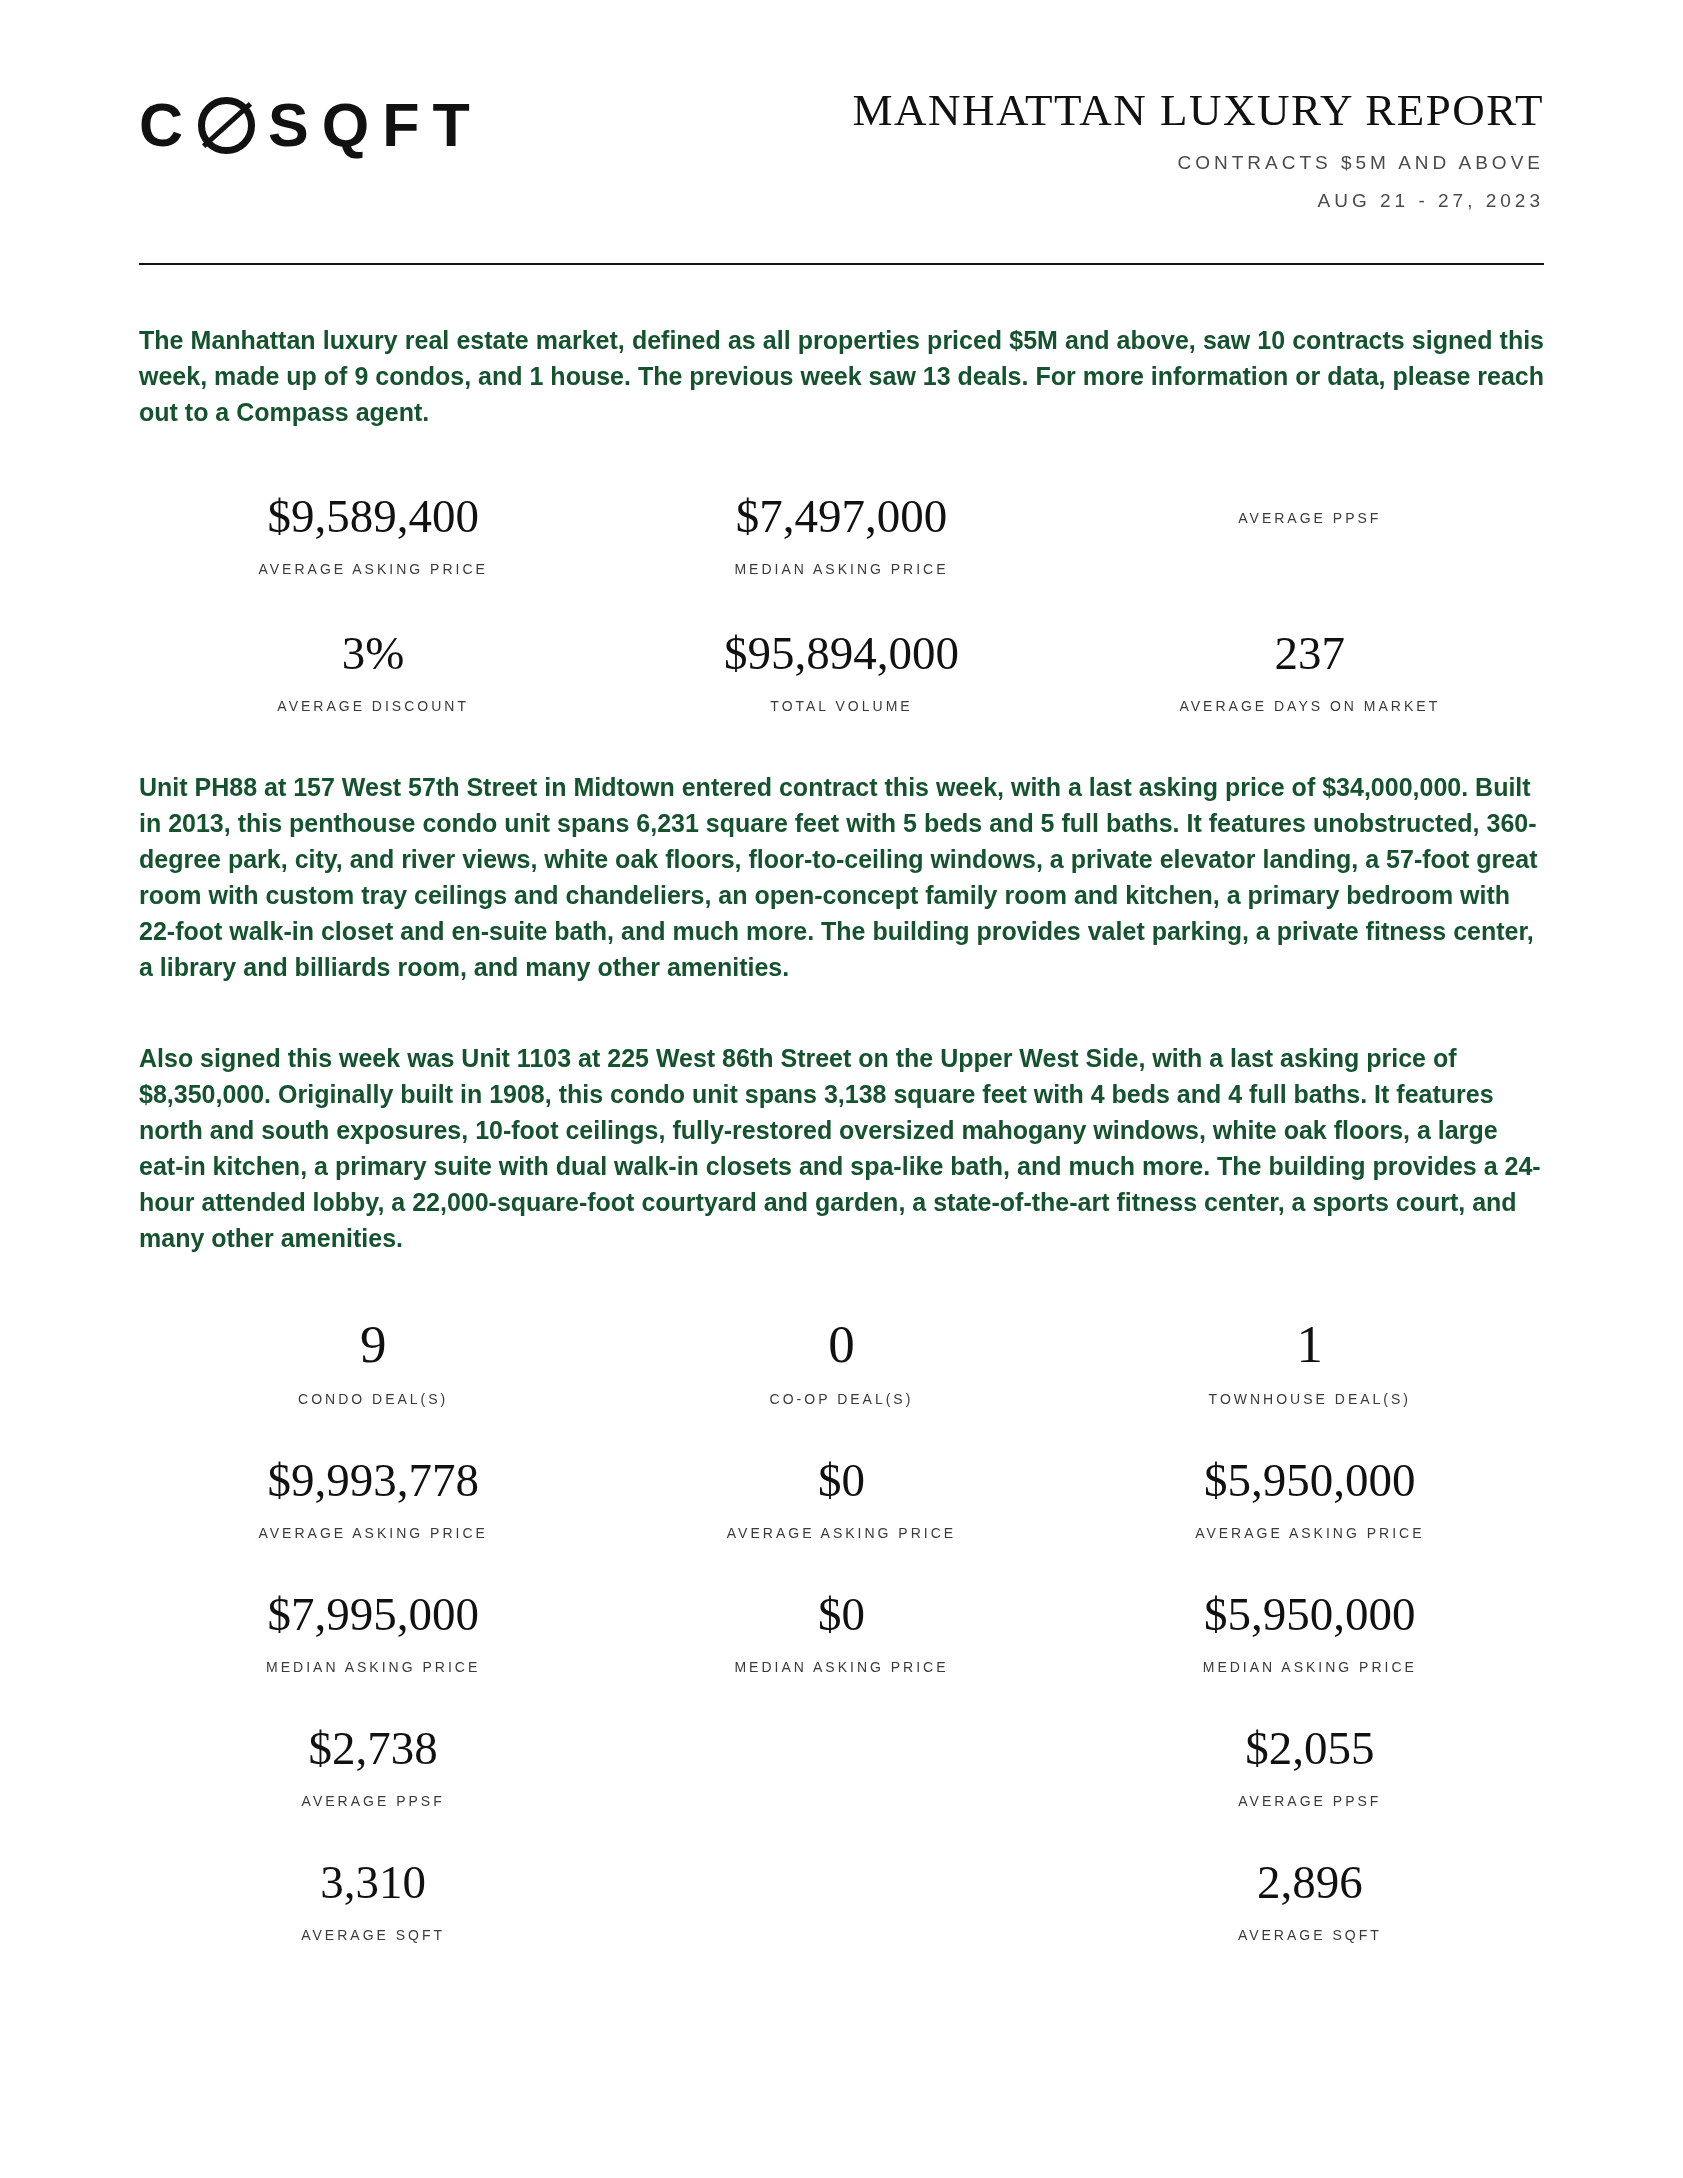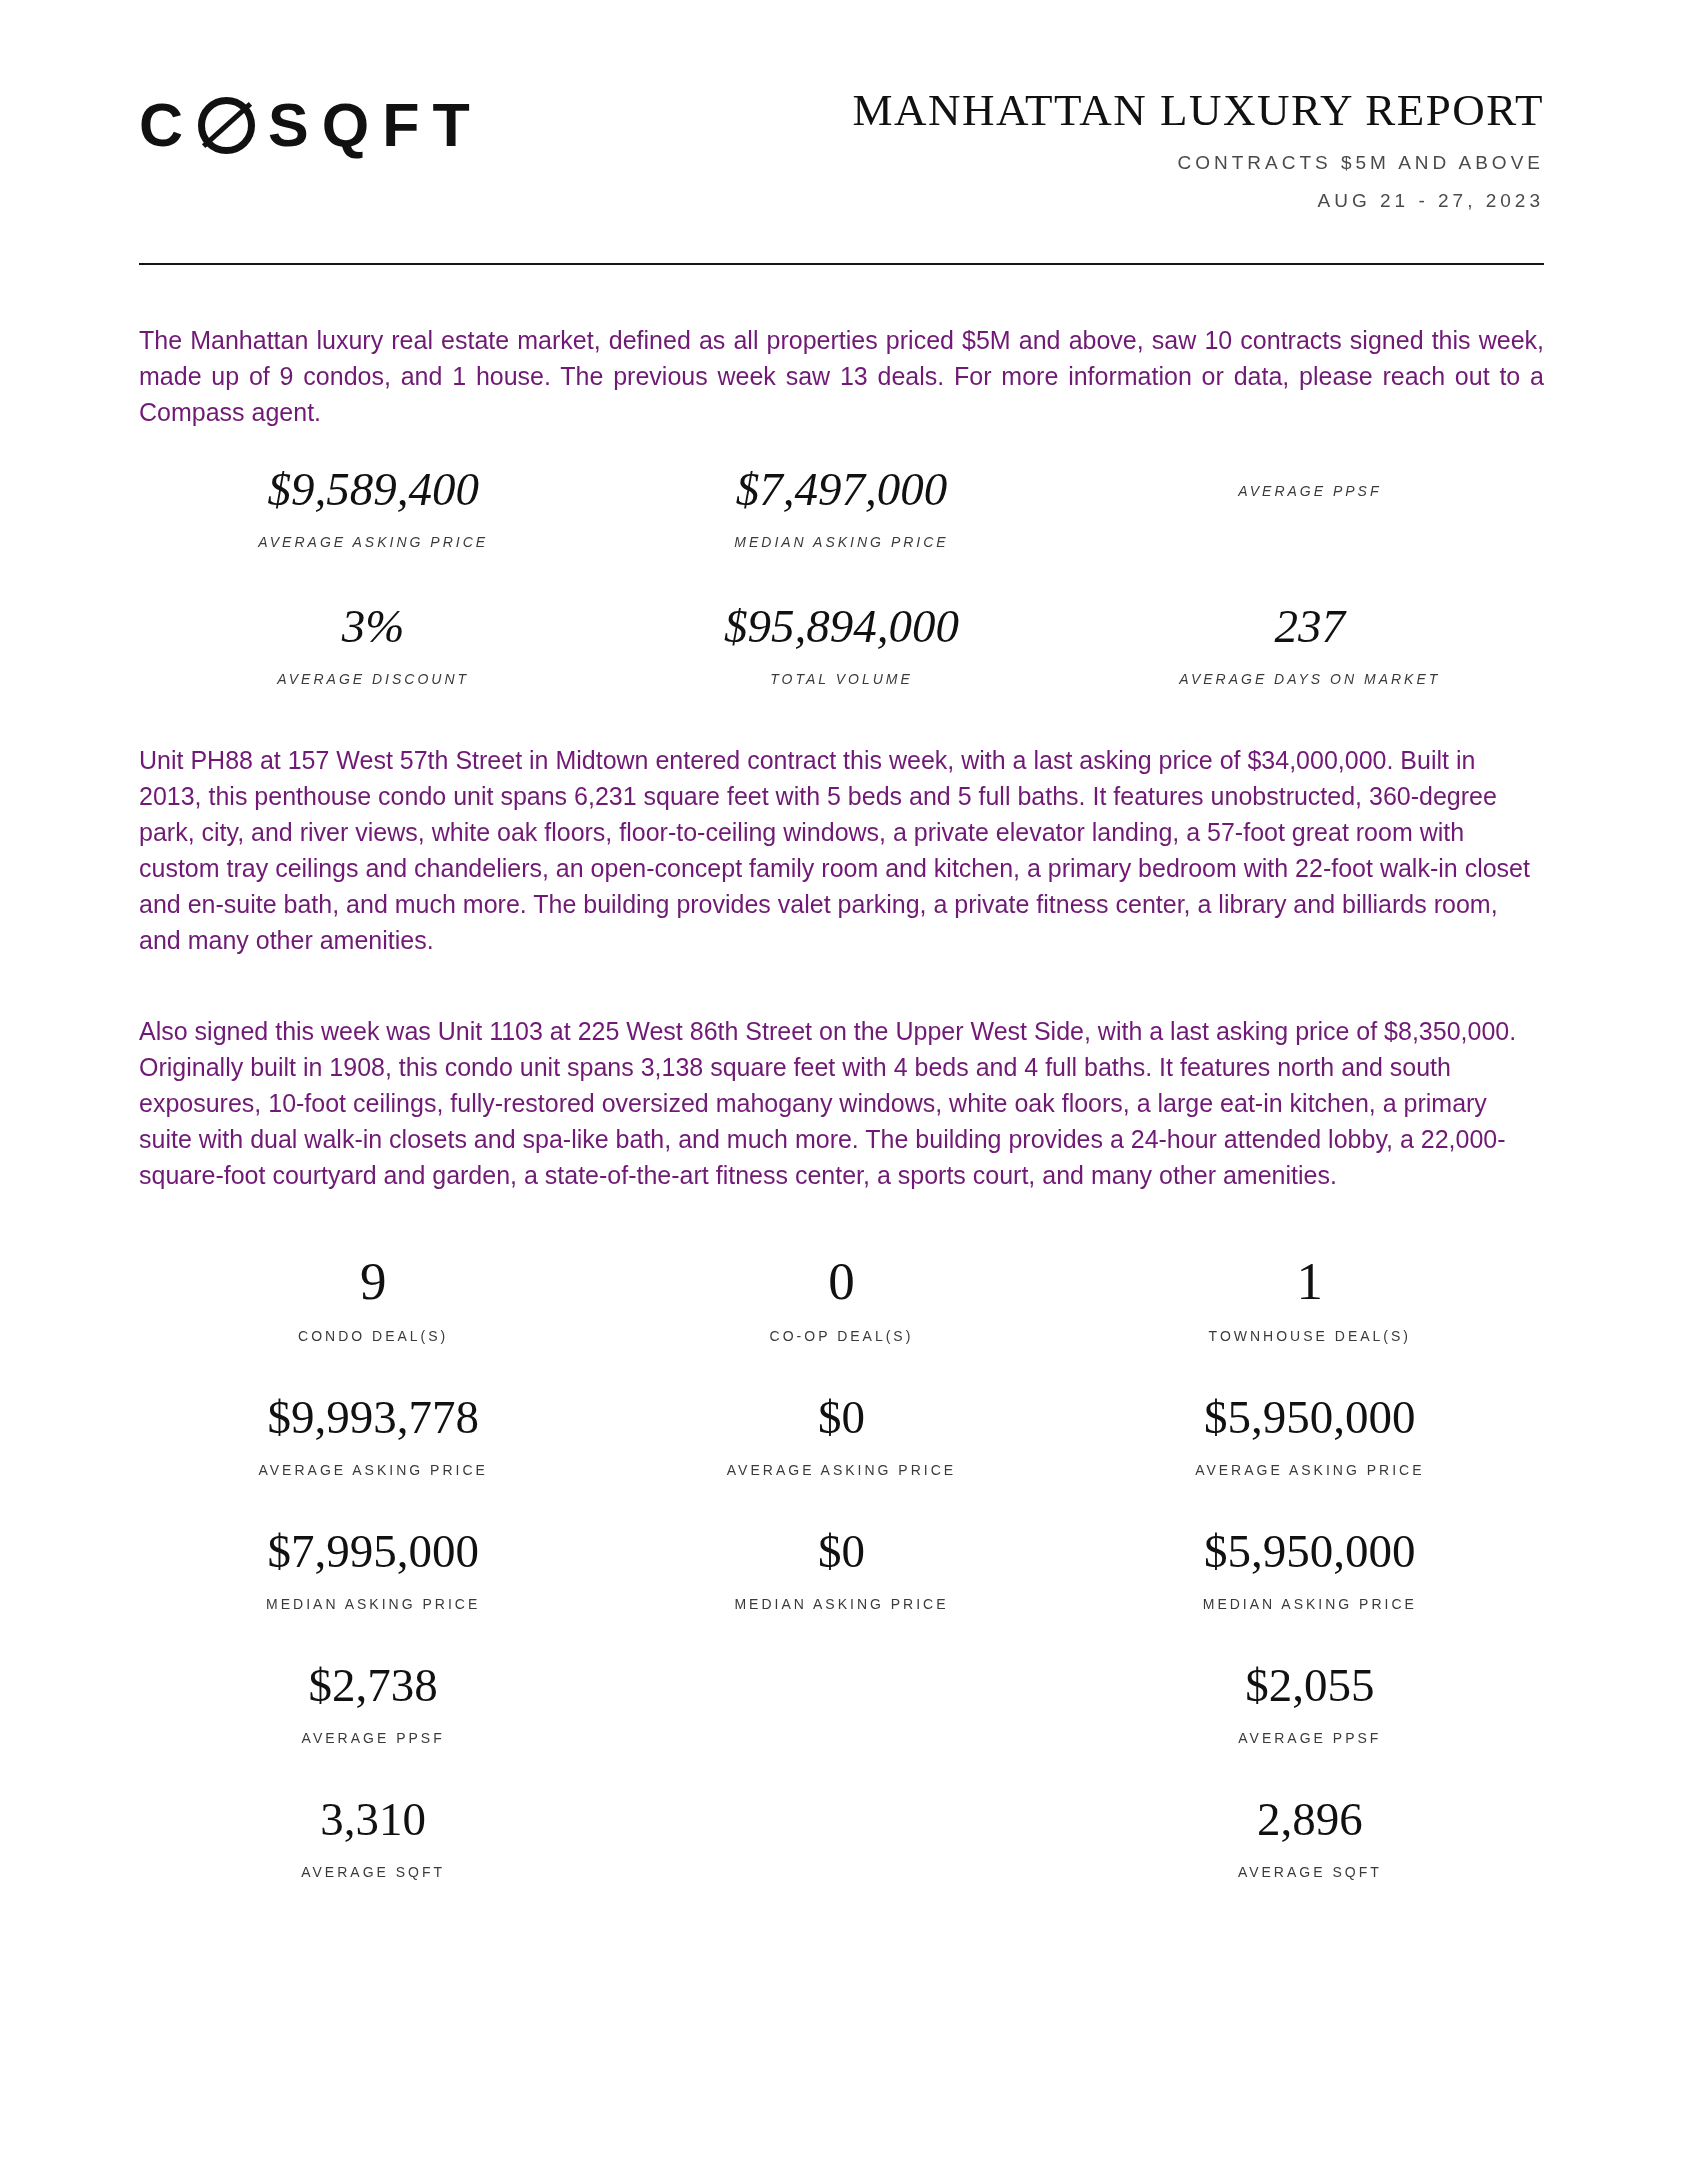--- a/index.html
+++ b/index.html
@@ -66,36 +66,36 @@
   .rule {
     border: none;
     border-top: 2px solid #141414;
     margin-top: 51px;
   }
 
   
   .body-text {
     font-size: 25px;
     line-height: 36px;
-    color: #701a75;
+    color: #14532d;
+    font-weight: bold;
   }
   .intro {
     margin-top: 57px;
     text-align: justify;
   }
   .listing-para { margin-top: 55px; }
 
   
   .stats-grid {
     display: grid;
     grid-template-columns: repeat(3, 1fr);
     row-gap: 51px;
-    margin-top: 34px;
+    margin-top: 61px;
     text-align: center;
-    font-style: italic;
   }
   .deal-grid {
     display: grid;
     grid-template-columns: repeat(3, 1fr);
     row-gap: 48px;
     margin-top: 61px;
     text-align: center;
   }
   .stat-value {
     font-family: "Liberation Serif", serif;

